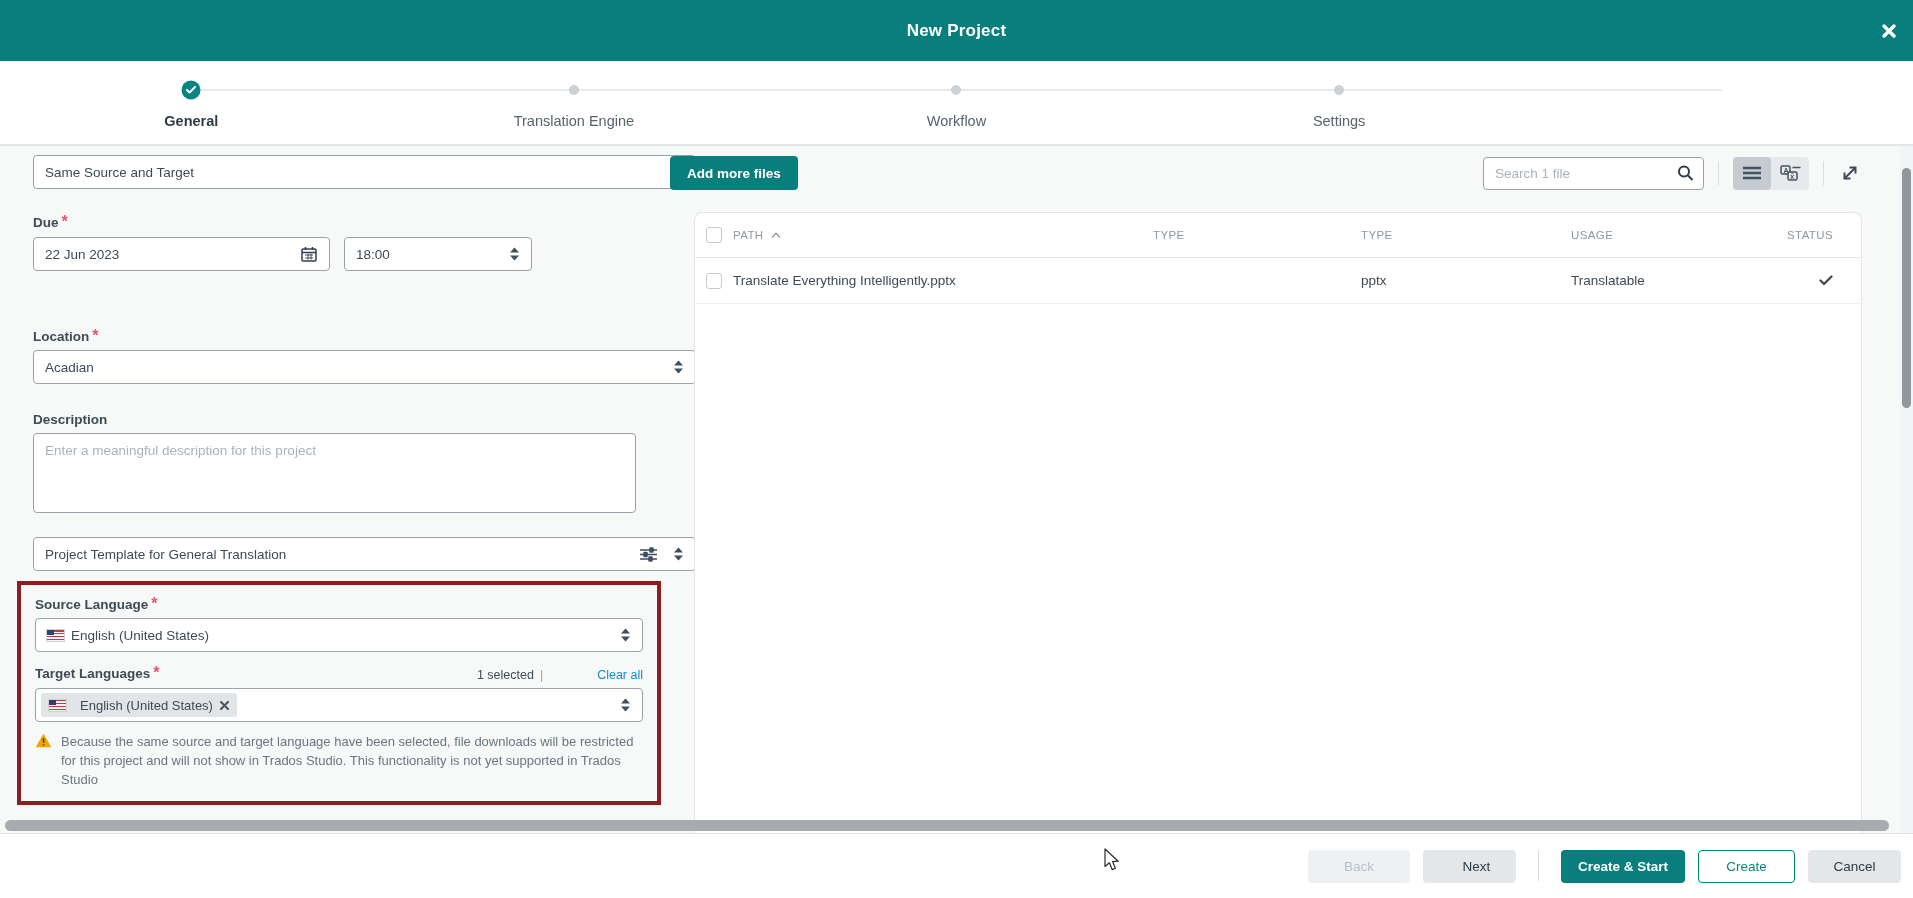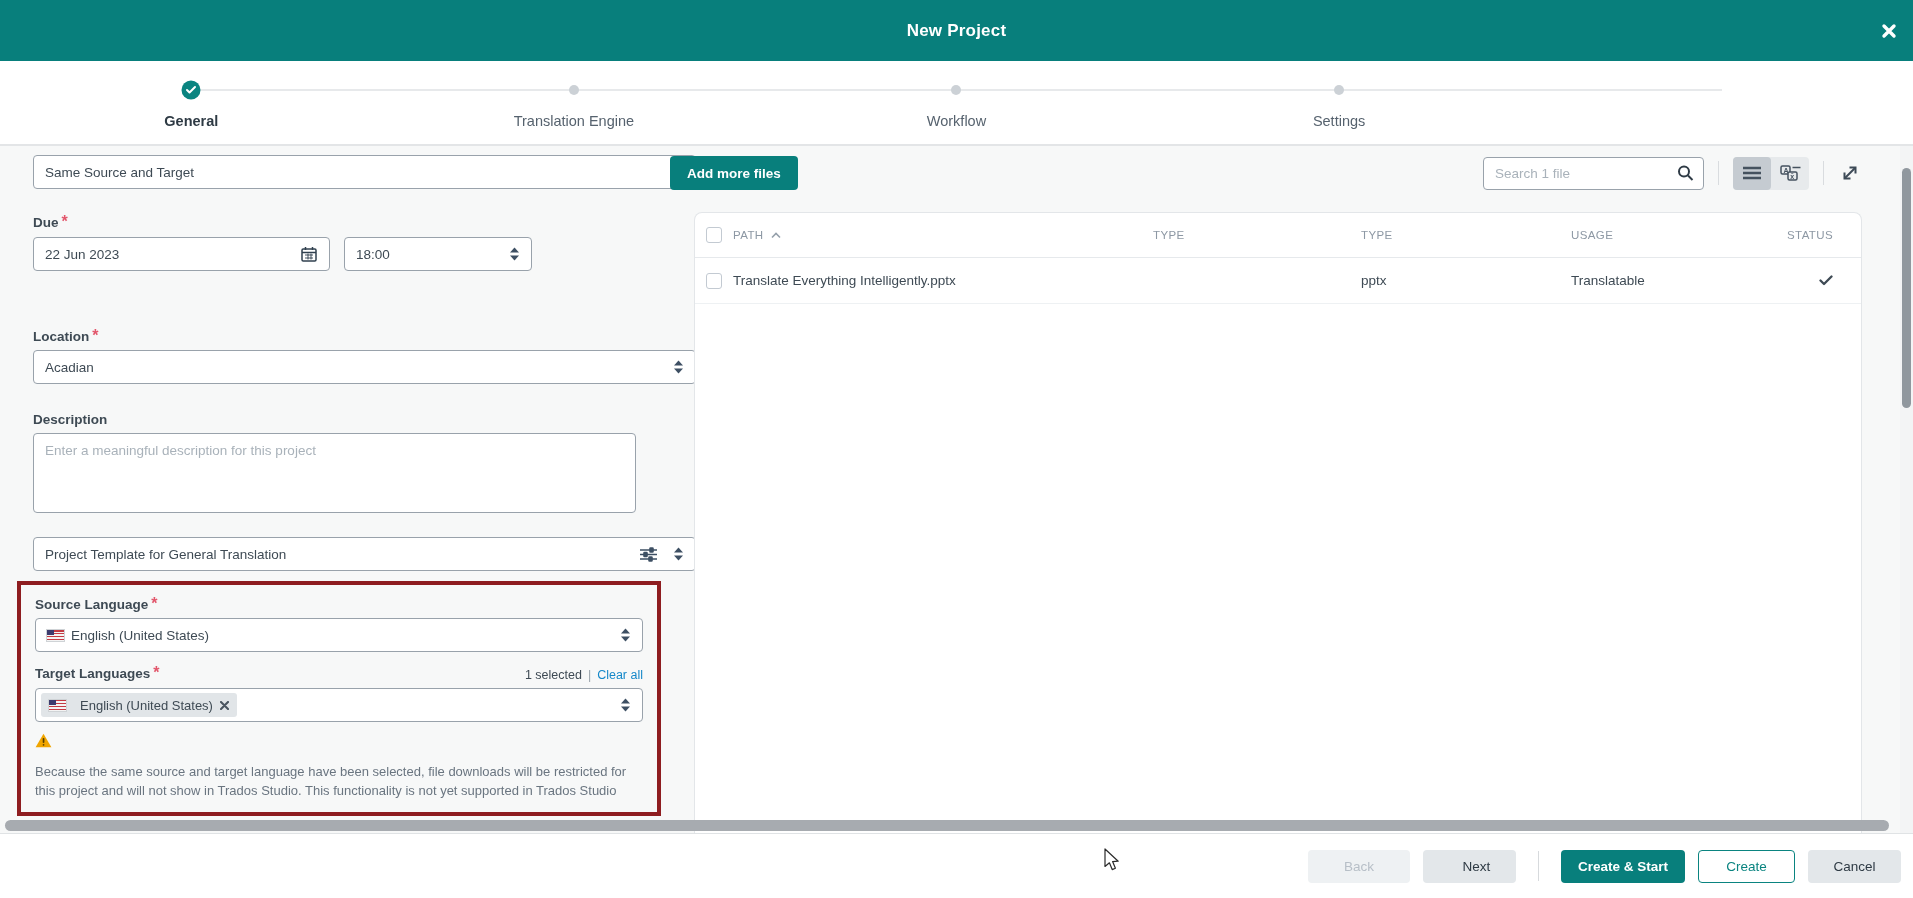--- a/index.html
+++ b/index.html
@@ -49,25 +49,25 @@
   .f-tpl { margin-top:20px; }
   .tpl-icons { display:flex; align-items:center; gap:16px; }
 
   .redbox { margin-left:17px; margin-top:10px; width:644px; border:4px solid #8e1d20; padding:10px 14px 12px 14px; }
   .sl-select { margin-top:5px; }
   .flag { width:17px; height:11px; position:relative; flex-shrink:0; background:repeating-linear-gradient(180deg,#c43b44 0 1.5px,#f4f4f4 1.5px 3px); outline:1px solid #cfd3d6; margin-right:7px; }
   .flag::after { content:""; position:absolute; left:0; top:0; width:7px; height:5.5px; background:#3c3b6e; }
   .tl-head { margin-top:12px; display:flex; align-items:flex-end; justify-content:space-between; }
   .tl-right { font-size:12.5px; color:#3e4a54; display:flex; gap:6px; align-items:center; }
   .tl-sep { color:#9aa3ab; }
-  .link { color:#1588c9; cursor:pointer; text-decoration:none; }
+  .link { color:#1588c9; cursor:pointer; text-decoration:none;margin-left:48px; }
   .tl-select { margin-top:6px; padding-left:5px; }
   .tag { background:#e1e5e8; border-radius:3px; height:24px; display:flex; align-items:center; padding:0 8px; font-size:13px; color:#3e4a54; gap:7px; }
   .tag-x { display:flex; cursor:pointer; color:#4a5560; }
-  .warn { margin-top:10px; display:flex; gap:9px; font-size:13px; color:#6a7580; line-height:19px;flex-direction:column; }
+  .warn { margin-top:10px; display:flex; gap:9px; font-size:13px; color:#6a7580; line-height:19px; }
   .warn-icon { flex-shrink:0; margin-top:1px; }
 
   
   .files-col { flex:1; margin-right:55px; padding-left:7px; padding-top:10px; display:flex; flex-direction:column; }
   .toolbar { height:34px; display:flex; align-items:center; }
   .btn-add { height:34px; padding:0 17px; background:#087f7c; color:#fff; border:none; border-radius:4px; font-size:13.5px; font-weight:700; font-family:inherit; cursor:pointer; }
   .toolbar .spacer { flex:1; }
   .search-wrap { position:relative; width:221px; }
   .search-input { width:100%; height:33px; border:1px solid #99a2ab; border-radius:4px; padding:0 36px 0 11px; font-size:13.5px; color:#3e4a54; font-family:inherit; background:#fff; }
   .search-icon { position:absolute; right:10px; top:50%; transform:translateY(-50%); color:#2f3b46; display:flex; }

